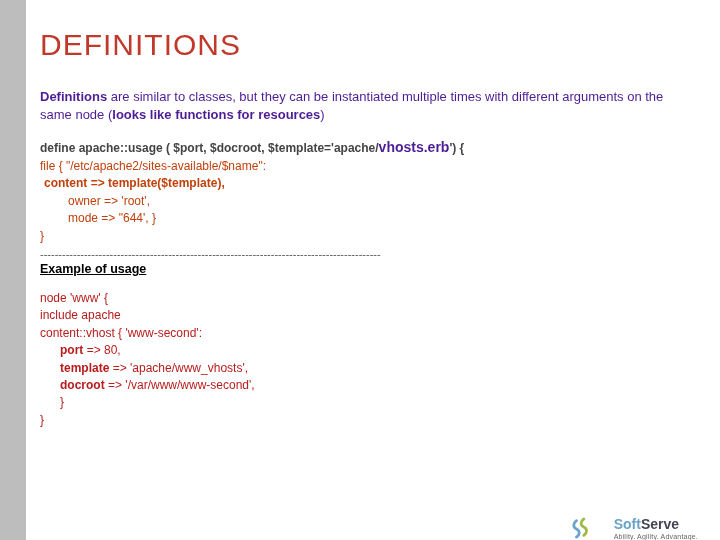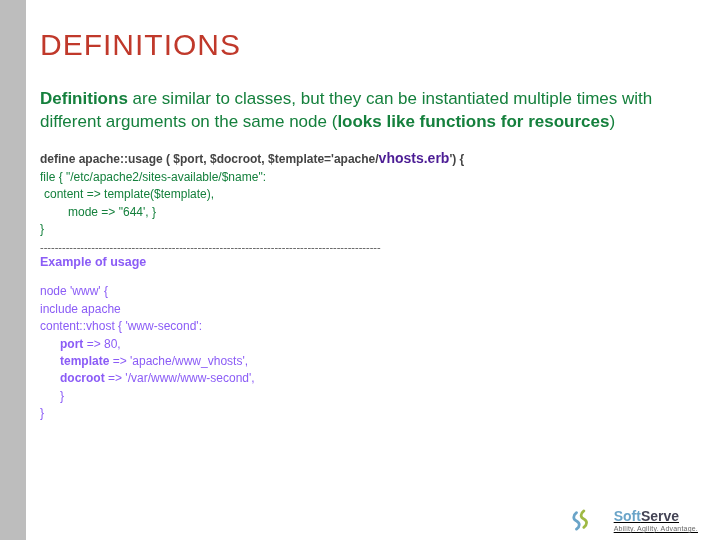--- a/index.html
+++ b/index.html
@@ -22,71 +22,71 @@
     right: 30px;
   }
   .title {
     font-size: 30px;
     font-weight: 400;
     color: #c0392b;
     letter-spacing: 1px;
     margin-bottom: 26px;
   }
   .intro {
-    font-size: 17px;
-    color: #15803d;
+    font-size: 13px;
+    color: #4c1d95;
     line-height: 1.35;
     margin-bottom: 16px;
   }
   .intro .b { font-weight: bold; }
   .define-line {
     font-size: 12px;
     color: #444;
     font-weight: bold;
     margin-bottom: 3px;
   }
   .define-line .erb {
     color: #4c1d95;
     font-size: 14px;
   }
   .code-block {
     font-size: 12px;
-    color: #15803d;
+    color: #c2410c;
     line-height: 1.45;
   }
-  .code-block .ind1 { padding-left: 4px; }
+  .code-block .ind1 { padding-left: 4px; font-weight: bold; }
   .code-block .ind2 { padding-left: 28px; }
   .divider {
     font-size: 11px;
     color: #555;
     letter-spacing: 0;
     margin: 3px 0 2px 0;
     white-space: nowrap;
     overflow: hidden;
   }
   .example-hdr {
     font-size: 12.5px;
     font-weight: bold;
-    color: #8b5cf6;
+    color: #000000;
     margin-bottom: 14px;
+    text-decoration: underline;
   }
   .usage-block {
     font-size: 12px;
-    color: #8b5cf6;
+    color: #b91c1c;
     line-height: 1.45;
   }
   .usage-block .ind1 { padding-left: 20px; }
   .usage-block .b { font-weight: bold; margin-top: 38px; }
   .logo {
     position: absolute;
-    right: 22px; bottom: 8px;
+    right: 22px; bottom: 0;
     display: flex;
     align-items: center;
     gap: 21px;
-    text-decoration: underline;
   }
   .logo-text .brand-a { font-weight: bold; color: #6aa4c8; font-size: 14px; }
   .logo-text .brand-b { font-weight: bold; color: #445; font-size: 14px; }
   .logo-text .tagline { font-size: 7px; color: #666; letter-spacing: .2px; }
   .logo-mark svg { display: block; }
 </style>
 </head>
 <body>
 
 <div class="sidebar"></div>
@@ -99,20 +99,21 @@
     <span class="b">Definitions</span><span> are similar to classes, but they can be instantiated multiple times with different arguments on the same node (</span><span class="b">looks like functions for resources</span><span>)</span>
   </p>
 
   <div class="define-line">
     <span>define apache::usage ( $port, $docroot, $template='apache/</span><span class="erb">vhosts.erb</span><span>') {</span>
   </div>
 
   <div class="code-block">
     <div>file { "/etc/apache2/sites-available/$name":</div>
     <div class="ind1"> content =&gt; template($template),</div>
+    <div class="ind2">owner =&gt; 'root',</div>
     <div class="ind2">mode =&gt; "644', }</div>
     <div> }</div>
   </div>
 
   <div class="divider">---------------------------------------------------------------------------------------------</div>
 
   <div class="example-hdr">Example of usage</div>
 
   <div class="usage-block">
     <div>node 'www' {</div>

